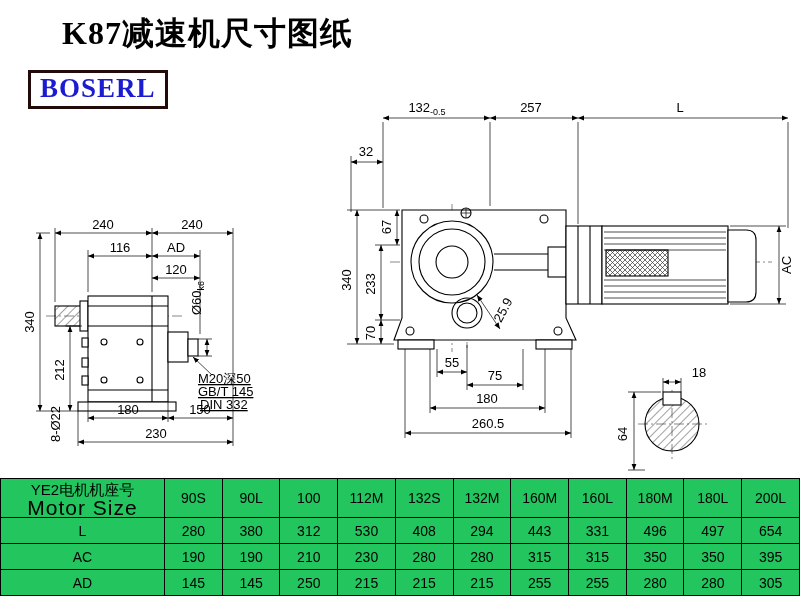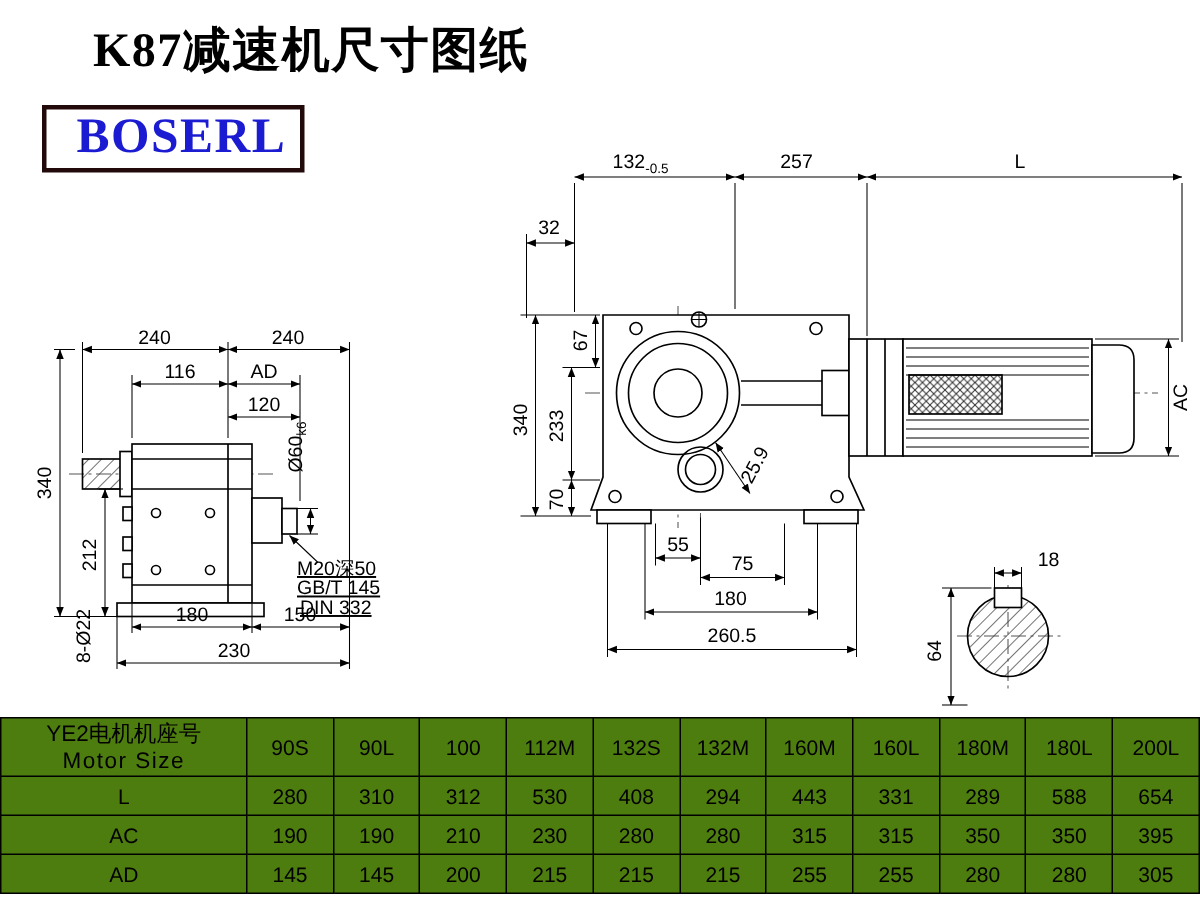--- a/index.html
+++ b/index.html
@@ -1,32 +1,32 @@
 <!DOCTYPE html>
 <html><head>
 <meta charset="utf-8">
 <style>
   html,body{margin:0;padding:0;background:#fff;}
   .page{position:relative;width:800px;height:613px;background:#fff;overflow:hidden;
         font-family:"Liberation Sans",sans-serif;color:#000;}
   .title{position:absolute;left:62px;top:12px;font-family:"Liberation Serif",serif;
          font-weight:bold;font-size:32px;letter-spacing:1px;color:#000;white-space:nowrap;}
   .logo{position:absolute;left:28px;top:70px;border:3px solid #220a0a;background:#fff;
-        padding:0 9px 2px 20px;font-family:"Liberation Serif",serif;font-weight:bold;
-        font-size:33px;color:#1b1bd1;letter-spacing:1px;}
+        padding:0 9px 2px 9px;font-family:"Liberation Serif",serif;font-weight:bold;
+        font-size:27px;color:#1b1bd1;letter-spacing:1px;}
   svg.drawing{position:absolute;left:0;top:0;font-family:"Liberation Sans",sans-serif;}
   svg.drawing text{fill:#000;font-size:13px;}
   table.size-table{position:absolute;left:0;top:478px;width:800px;border-collapse:collapse;
-        table-layout:fixed;background:#4d7c0f;font-size:14px;color:#000;}
+        table-layout:fixed;background:#22c55e;font-size:14px;color:#000;}
   table.size-table td{border:1px solid #000;text-align:center;vertical-align:middle;
         padding:0;height:25px;}
   table.size-table tr.head td{height:38px;}
   table.size-table col.c0{width:164px;}
   .hd .cn{font-size:15px;line-height:19px;}
-  .hd .en{font-size:15px;line-height:17px;letter-spacing:1px;}
+  .hd .en{font-size:21px;line-height:17px;letter-spacing:1px;}
 </style>
 </head>
 <body>
 
 <div class="page">
 
   <div class="title">K87减速机尺寸图纸</div>
   <div class="logo">BOSERL</div>
 
   <svg class="drawing" width="800" height="478" viewBox="0 0 800 478" xmlns="http://www.w3.org/2000/svg">
@@ -240,50 +240,50 @@
         <td>132M</td>
         <td>160M</td>
         <td>160L</td>
         <td>180M</td>
         <td>180L</td>
         <td>200L</td>
       </tr>
       <tr>
         <td>L</td>
         <td>280</td>
-        <td>310</td>
+        <td>380</td>
         <td>312</td>
         <td>530</td>
         <td>408</td>
         <td>294</td>
         <td>443</td>
         <td>331</td>
-        <td>289</td>
-        <td>588</td>
+        <td>496</td>
+        <td>497</td>
         <td>654</td>
       </tr>
       <tr>
         <td>AC</td>
         <td>190</td>
         <td>190</td>
         <td>210</td>
         <td>230</td>
         <td>280</td>
         <td>280</td>
         <td>315</td>
         <td>315</td>
         <td>350</td>
         <td>350</td>
         <td>395</td>
       </tr>
       <tr>
         <td>AD</td>
         <td>145</td>
         <td>145</td>
-        <td>200</td>
+        <td>250</td>
         <td>215</td>
         <td>215</td>
         <td>215</td>
         <td>255</td>
         <td>255</td>
         <td>280</td>
         <td>280</td>
         <td>305</td>
       </tr>
     </tbody>

